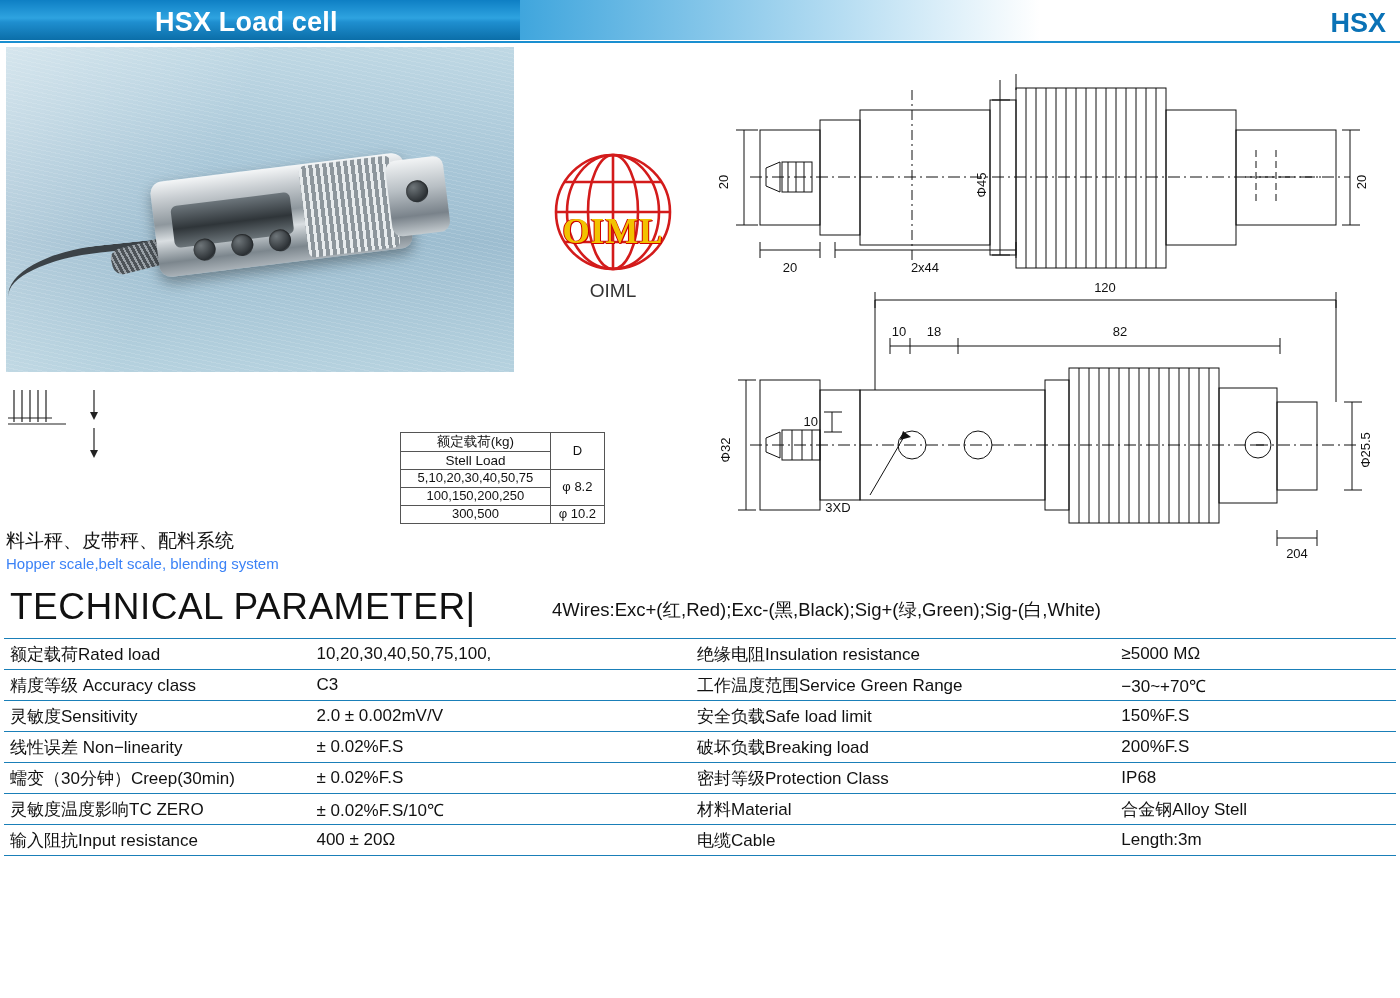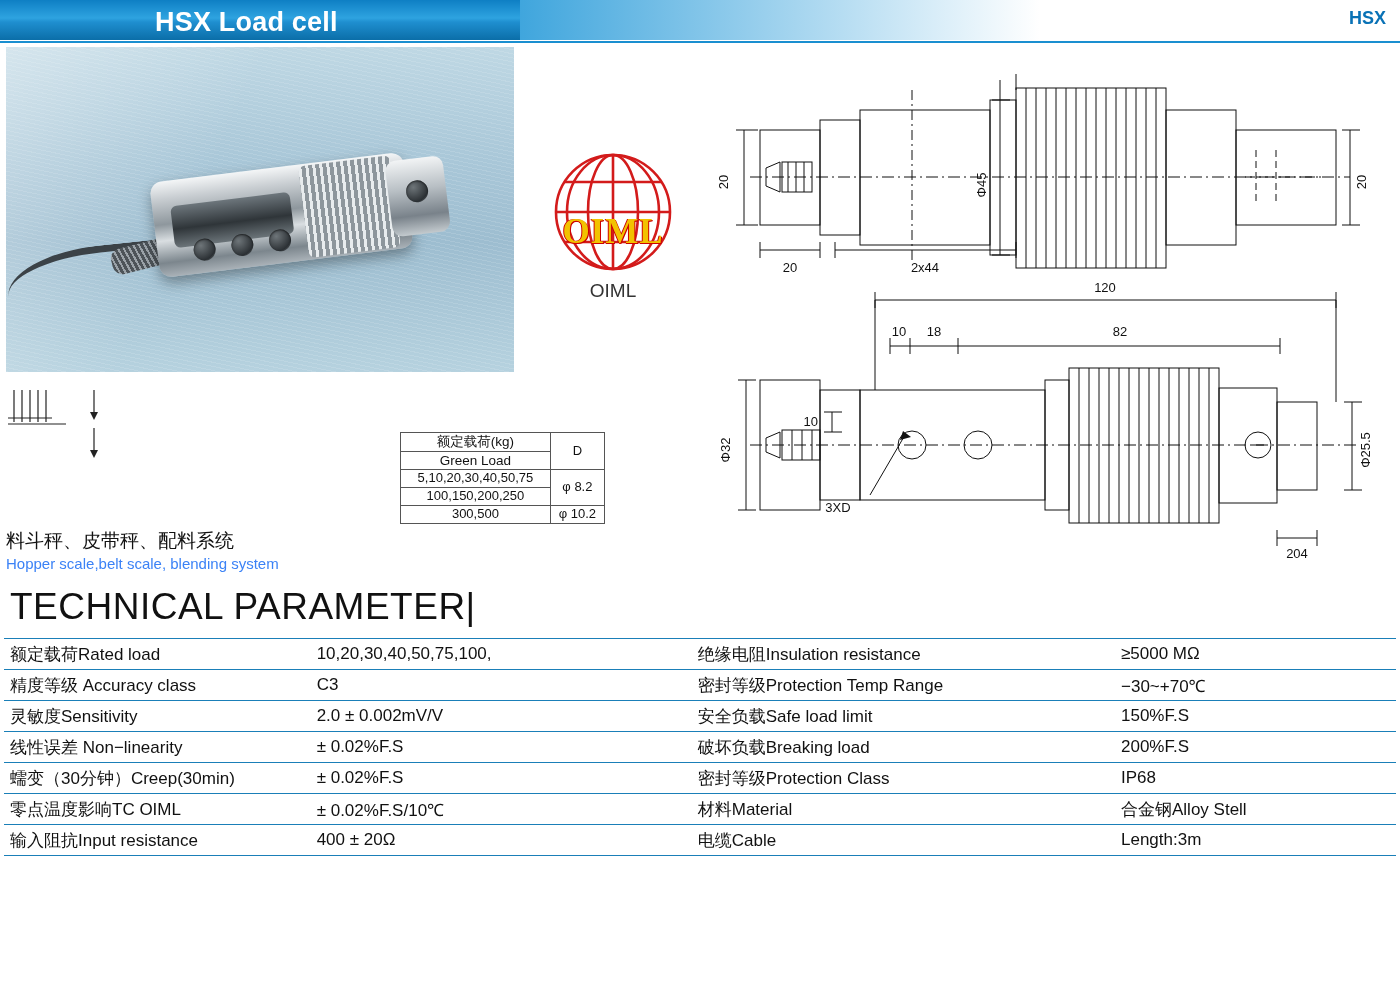--- a/index.html
+++ b/index.html
@@ -23,21 +23,21 @@
     position:absolute;left:520px;top:0;width:520px;height:40px;
     background:linear-gradient(to right,rgba(30,150,215,.85),rgba(255,255,255,0));
   }
   .header-title{
     position:absolute;left:155px;top:7px;
     font-size:27px;font-weight:bold;color:#ffffff;
     letter-spacing:.2px;
   }
   .header-right{
     position:absolute;right:14px;top:8px;
-    font-size:18px;font-weight:bold;color:#0a72b6;
+    font-size:27px;font-weight:bold;color:#0a72b6;
   }
   .header-rule{
     position:absolute;left:0;top:41px;width:1400px;height:2px;background:#1a8fd0;
   }
 
   
   .photo{
     position:absolute;left:6px;top:47px;width:508px;height:325px;
     background:
       linear-gradient(115deg, rgba(255,255,255,.35) 0%, rgba(255,255,255,0) 40%),
@@ -208,21 +208,21 @@
   </svg>
 </div>
 
 <table class="dtable">
   <tbody>
       <tr>
     <td class="hdr">额定载荷(kg)</td>
     <td rowspan="2">D</td>
   </tr>
   <tr>
-    <td class="hdr">Green Load</td>
+    <td class="hdr">Stell Load</td>
   </tr>
   <tr>
     <td>5,10,20,30,40,50,75</td>
     <td rowspan="2">φ 8.2</td>
   </tr>
   <tr>
     <td>100,150,200,250</td>
   </tr>
   <tr>
     <td>300,500</td>
@@ -231,34 +231,35 @@
 </tbody>
   </table>
 
 <div class="usage">
   <div class="cn">料斗秤、皮带秤、配料系统</div>
   <div class="en">Hopper scale,belt scale, blending system</div>
 </div>
 
 <div class="tp-wrap">
   <div class="tp-title">TECHNICAL PARAMETER|</div>
+  <div class="tp-wires">4Wires:Exc+(红,Red);Exc-(黑,Black);Sig+(绿,Green);Sig-(白,White)</div>
 </div>
 
 <table class="spec">
   <tbody>
     <tr>
       <td class="c1">额定载荷Rated load</td>
       <td class="c2">10,20,30,40,50,75,100,</td>
       <td class="c3">绝缘电阻Insulation resistance</td>
       <td class="c4">≥5000 MΩ</td>
     </tr>
     <tr>
       <td class="c1">精度等级 Accuracy class</td>
       <td class="c2">C3</td>
-      <td class="c3">密封等级Protection Temp Range</td>
+      <td class="c3">工作温度范围Service Green Range</td>
       <td class="c4">−30~+70℃</td>
     </tr>
     <tr>
       <td class="c1">灵敏度Sensitivity</td>
       <td class="c2">2.0 ± 0.002mV/V</td>
       <td class="c3">安全负载Safe load limit</td>
       <td class="c4">150%F.S</td>
     </tr>
     <tr>
       <td class="c1">线性误差 Non−linearity</td>
@@ -266,21 +267,21 @@
       <td class="c3">破坏负载Breaking load</td>
       <td class="c4">200%F.S</td>
     </tr>
     <tr>
       <td class="c1">蠕变（30分钟）Creep(30min)</td>
       <td class="c2">± 0.02%F.S</td>
       <td class="c3">密封等级Protection Class</td>
       <td class="c4">IP68</td>
     </tr>
     <tr>
-      <td class="c1">零点温度影响TC OIML</td>
+      <td class="c1">灵敏度温度影响TC ZERO</td>
       <td class="c2">± 0.02%F.S/10℃</td>
       <td class="c3">材料Material</td>
       <td class="c4">合金钢Alloy Stell</td>
     </tr>
     <tr>
       <td class="c1">输入阻抗Input resistance</td>
       <td class="c2">400 ± 20Ω</td>
       <td class="c3">电缆Cable</td>
       <td class="c4">Length:3m</td>
     </tr>

